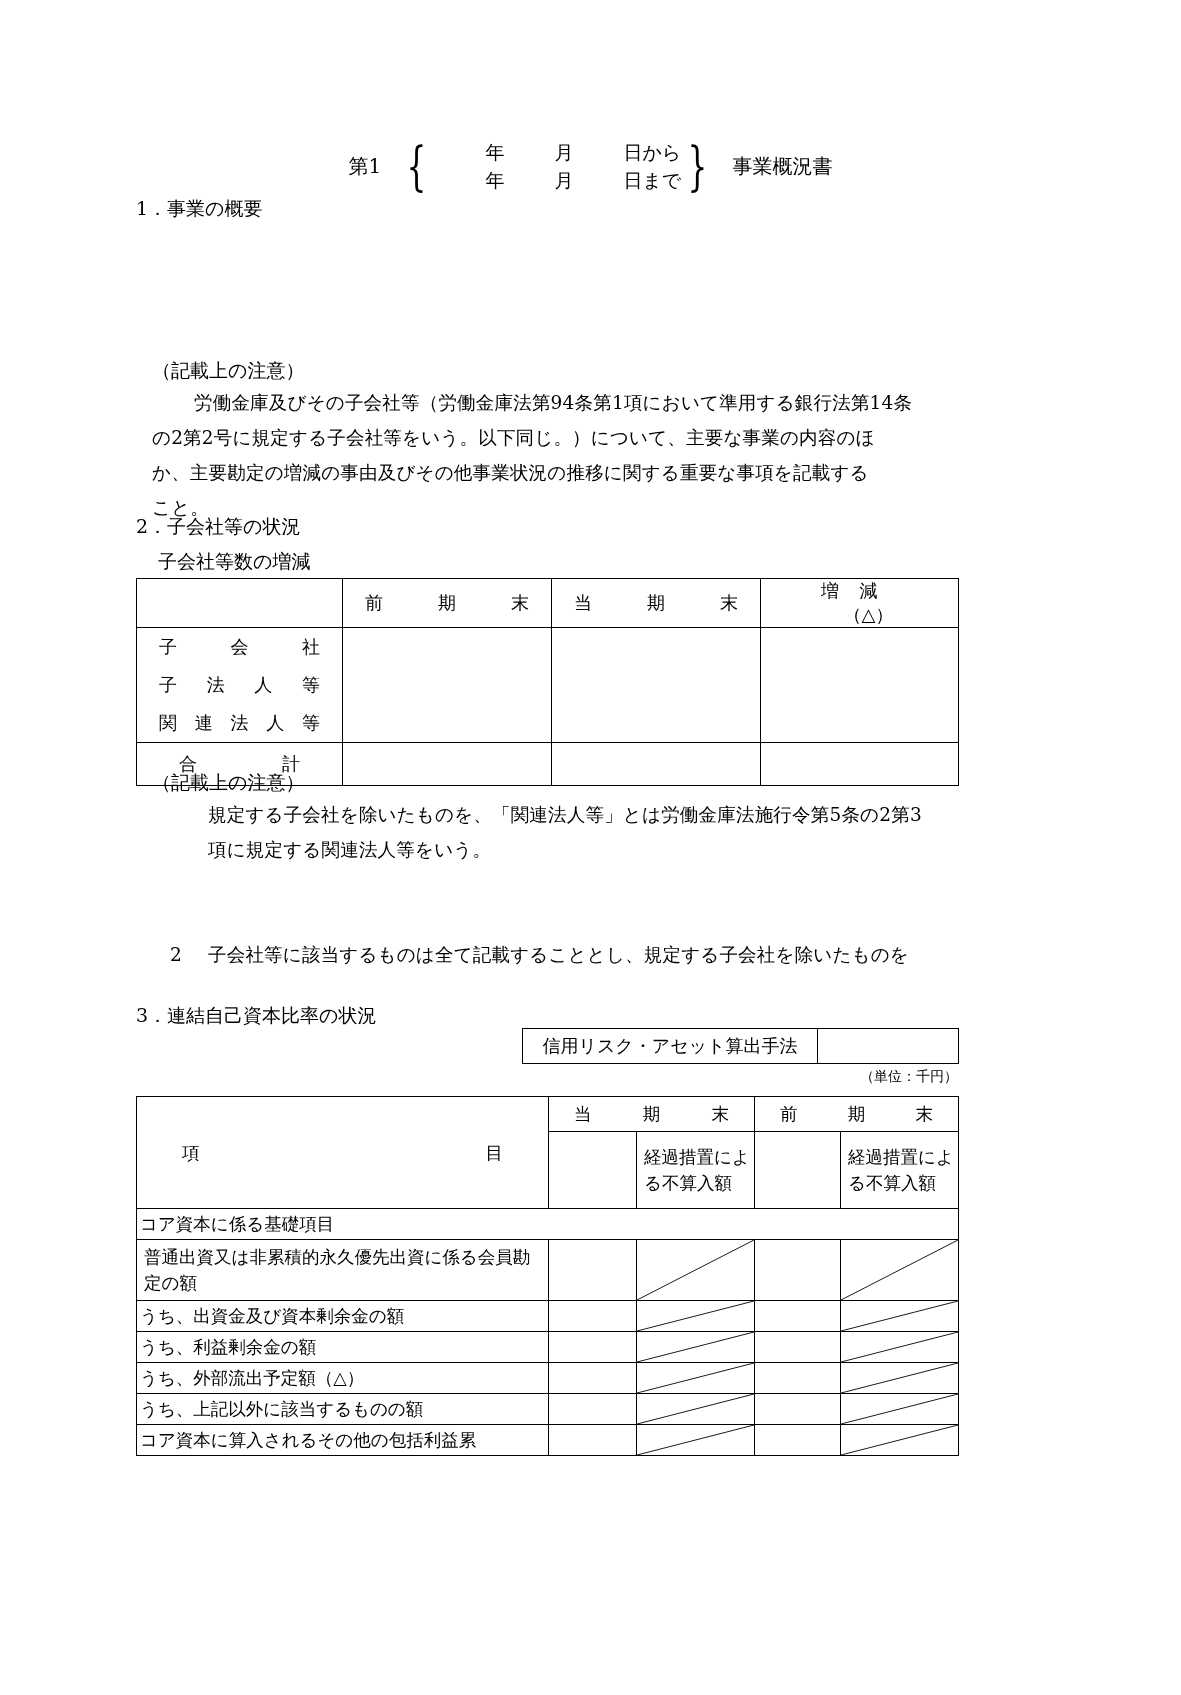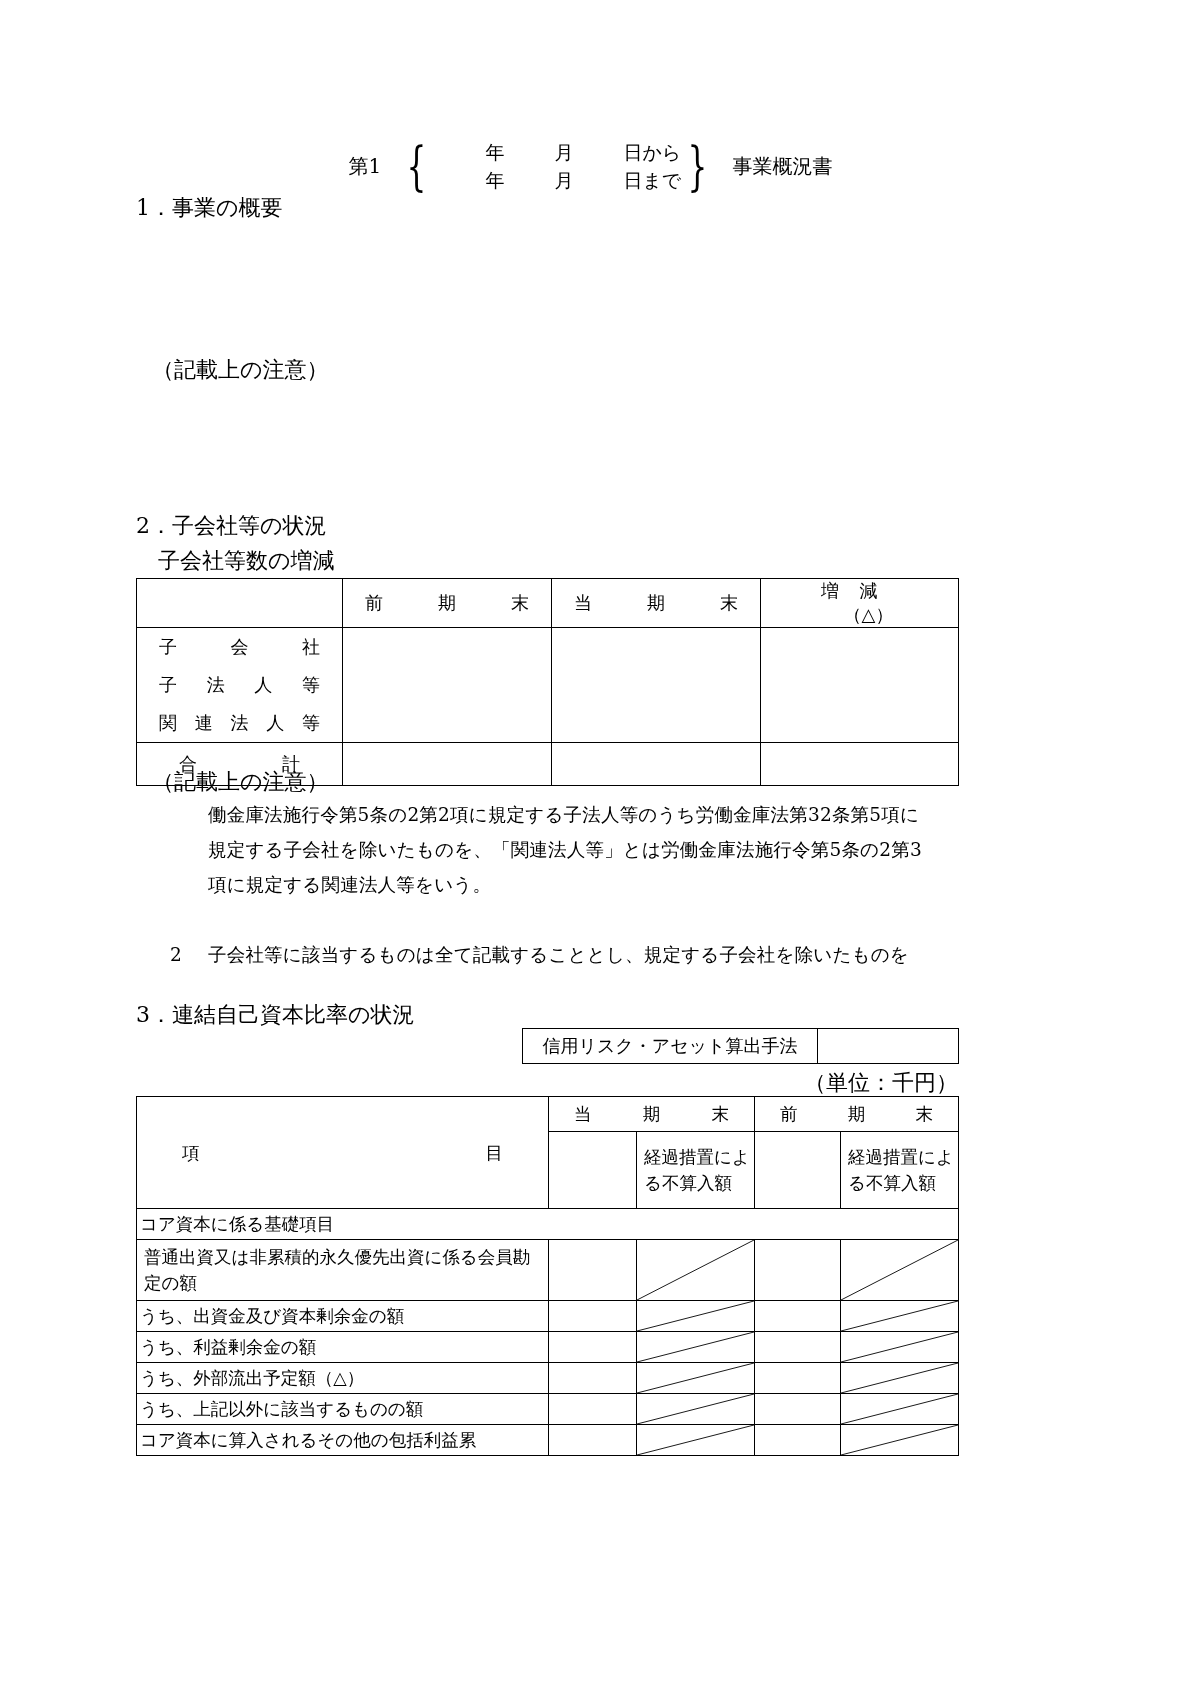--- a/index.html
+++ b/index.html
@@ -56,21 +56,21 @@
   }
   .date-line .sp1 { display:inline-block; width: 52px; }
   .date-line .sp2 { display:inline-block; width: 50px; }
   .title-tail {
     font-size: 20px;
     margin-left: 18px;
   }
 
   
   .abs { position: absolute; }
-  .t { font-size: 22px; line-height: 30px; white-space: nowrap; }
+  .t { font-size: 19px; line-height: 30px; white-space: nowrap; }
   .para {
     font-size: 18.5px;
     line-height: 35px;
     letter-spacing: 0.2px;
   }
   .para div { white-space: nowrap; }
 
   
   table.grid {
     border-collapse: collapse;
@@ -114,21 +114,21 @@
   }
   .lbl-left { text-align: left; padding-left: 6px; }
   .lbl-indent { text-align: left; padding-left: 40px; margin-top: 23px; }
   .cell-wrap { white-space: normal; line-height: 26px; text-align: left; padding-left: 4px; }
   .diag {
     position: absolute;
     left: 0; top: 0; width: 100%; height: 100%;
     pointer-events: none;
   }
   .unit-line {
-    font-size: 22px;
+    font-size: 14px;
   }
   .riskbox td { font-size: 18px; height: 34px; }
 </style>
 </head>
 <body>
 
 <div class="page">
 
   <div class="title-row">
     <span class="title-dai">第1</span>
@@ -152,20 +152,26 @@
       </div>
     </div>
     <span class="brace">}</span>
     <span class="title-tail">事業概況書</span>
   </div>
 
   <div class="abs t" style="left:136px; top:193px;">1．事業の概要</div>
 
   <div class="abs t" style="left:152px; top:355px;">（記載上の注意）</div>
 
+  <div class="abs para" style="left:152px; top:385px;">
+    <div style="padding-left:42px;">労働金庫及びその子会社等（労働金庫法第94条第1項において準用する銀行法第14条</div>
+    <div>の2第2号に規定する子会社等をいう。以下同じ。）について、主要な事業の内容のほ</div>
+    <div>か、主要勘定の増減の事由及びその他事業状況の推移に関する重要な事項を記載する</div>
+    <div>こと。</div>
+  </div>
 
   <div class="abs t" style="left:136px; top:511px;">2．子会社等の状況</div>
   <div class="abs t" style="left:158px; top:546px;">子会社等数の増減</div>
 
   <table class="grid abs" style="left:136px; top:578px; width:822px;">
     <colgroup>
       <col style="width:206px">
       <col style="width:209px">
       <col style="width:209px">
       <col style="width:198px">
@@ -239,21 +245,20 @@
         <td></td>
         <td></td>
         <td></td>
       </tr>
     </tbody>
   </table>
 
   <div class="abs t" style="left:152px; top:767px;">（記載上の注意）</div>
 
   <div class="abs para" style="left:170px; top:797px;">
-    <div style="padding-left:38px;">働金庫法施行令第5条の2第2項に規定する子法人等のうち労働金庫法第32条第5項に</div>
     <div style="padding-left:38px;text-align:center;">規定する子会社を除いたものを、「関連法人等」とは労働金庫法施行令第5条の2第3</div>
     <div style="padding-left:38px;">項に規定する関連法人等をいう。</div>
   </div>
 
   <div class="abs para" style="left:170px; top:937px;">
     <div><span style="display:inline-block; width:38px;">2</span><span>子会社等に該当するものは全て記載することとし、規定する子会社を除いたものを</span></div>
   </div>
 
   <div class="abs t" style="left:136px; top:1000px;">3．連結自己資本比率の状況</div>
 

